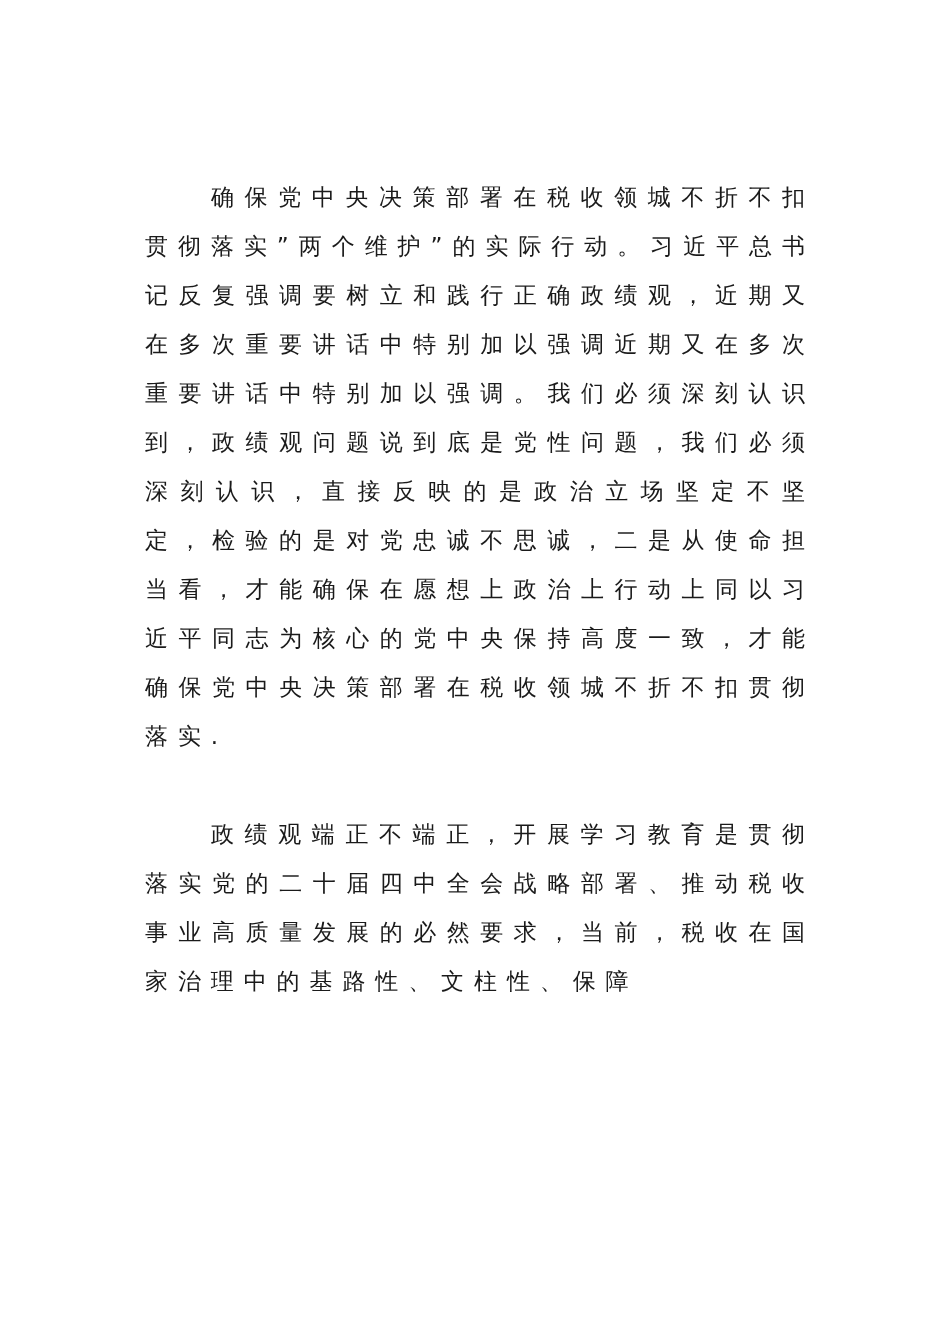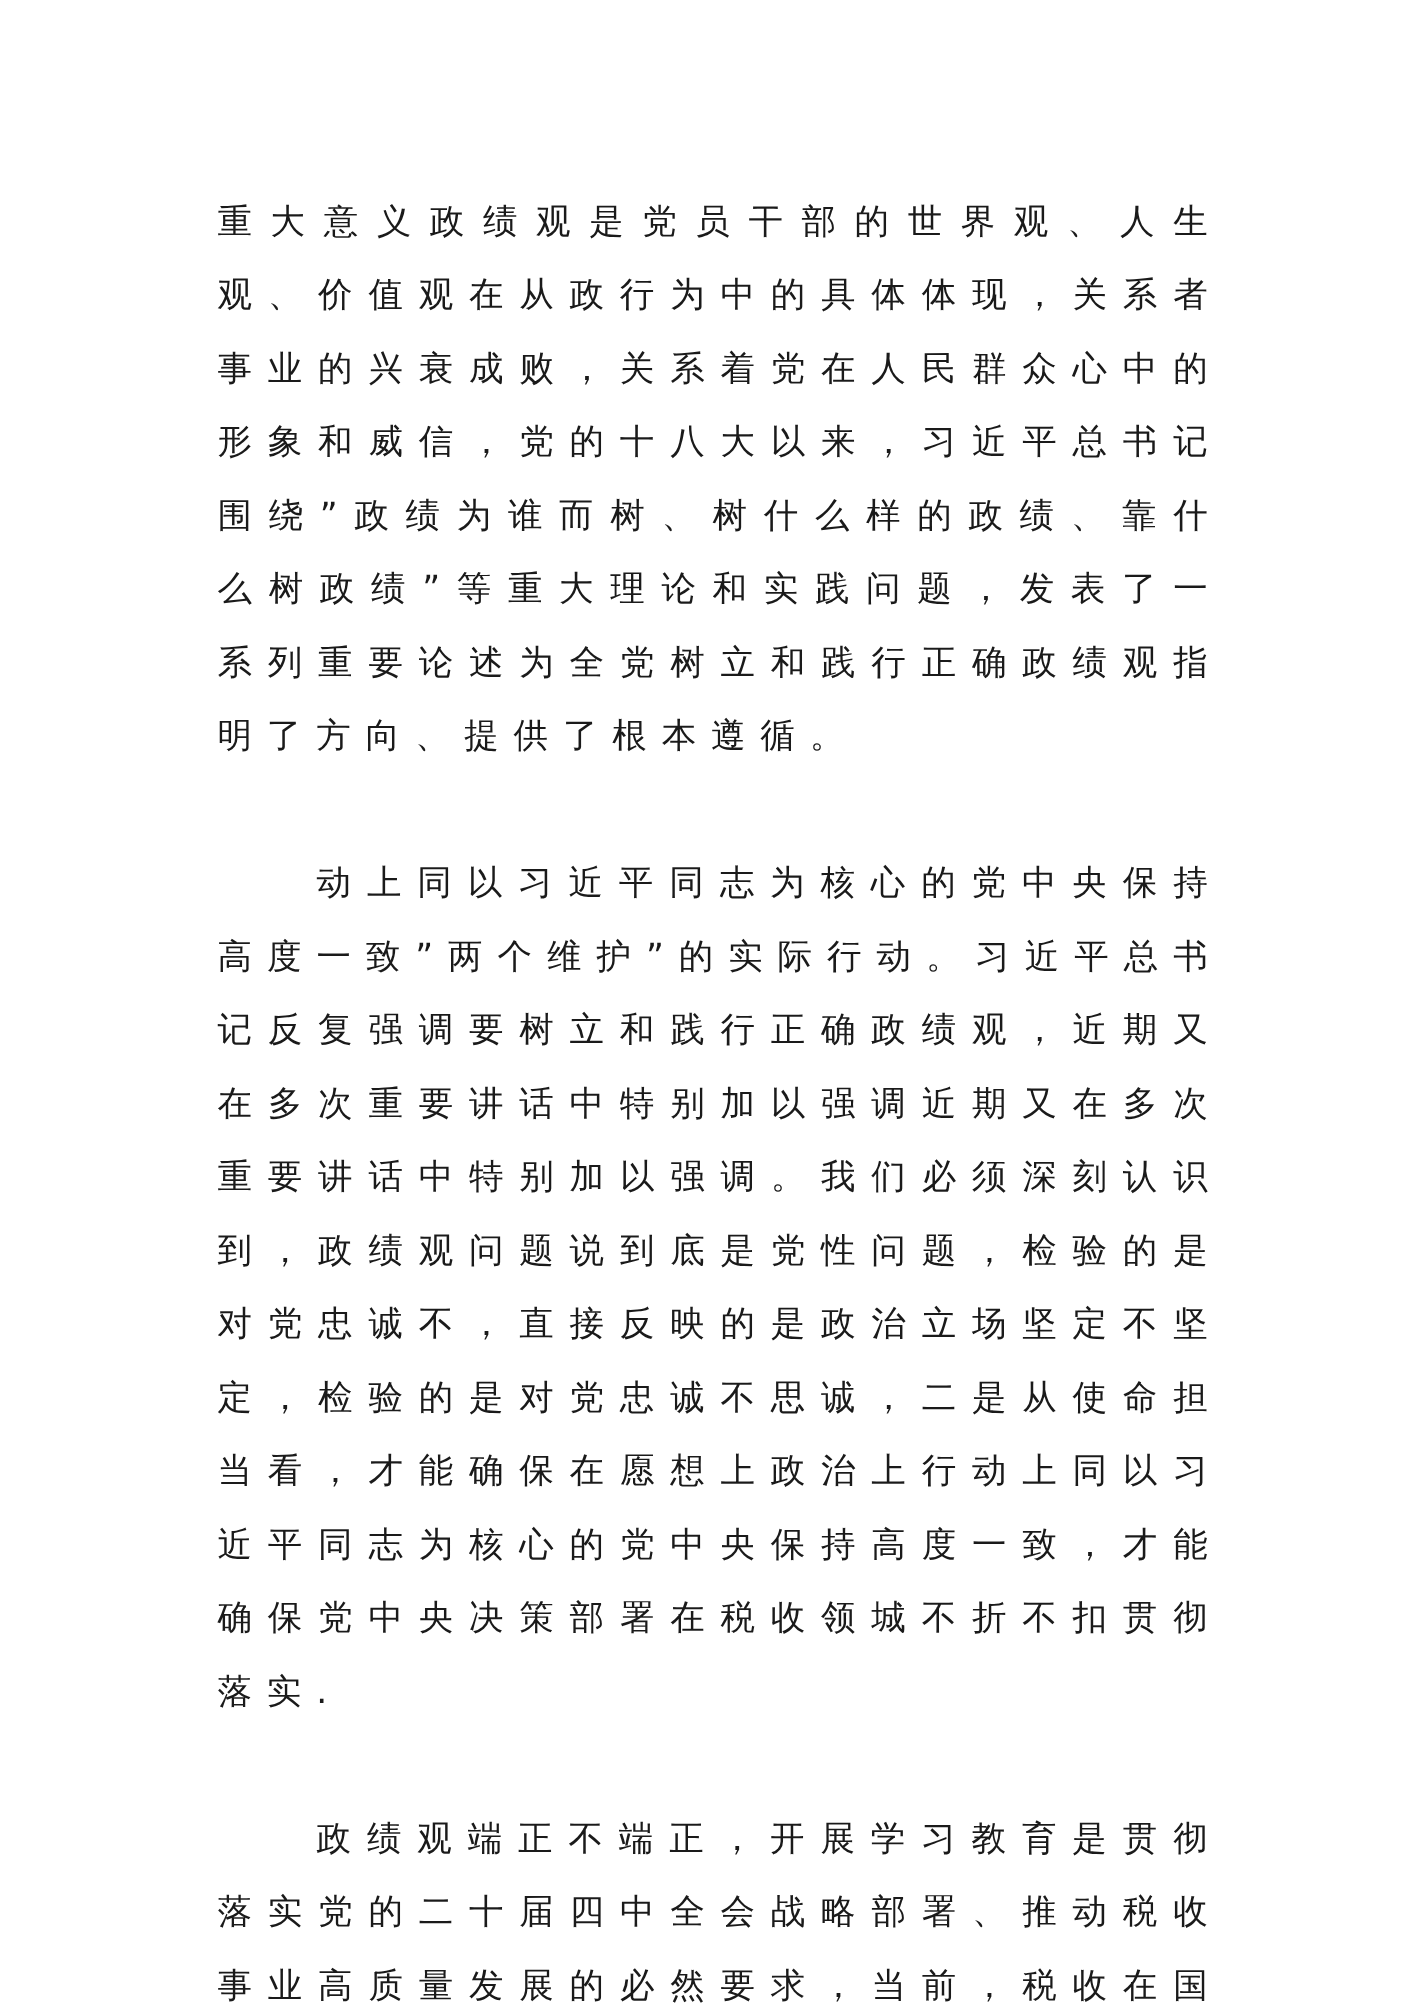--- a/index.html
+++ b/index.html
@@ -35,28 +35,25 @@
     }
     .gap {
       height: 49px;
     }
   </style>
 </head>
 <body>
 
 <div class="page">
 
-  <p class="para">
-    <span>重大意义政绩观是党员干部的世界观、人生观、价值观在</span><span>从政行为中的具体体现，关系者事业的兴衰成败，关系着</span><span>党在人民群众心中的形象和威信，党的十八大以来，习近</span><span>平总书记围绕”政绩为谁而树、树什么样的政绩、靠什么</span><span>树政绩”等重大理论和实践问题，发表了一系列重要论述</span><span>为全党树立和践行正确政绩观指明了方向、提供了根本遵</span><span>循。</span>
-  </p>
 
   <div class="gap"></div>
 
   <p class="para indent">
-    <span>动上同以习近平同志为核心的党中央保持高度一致”</span><span>两个维护”的实际行动。习近平总书记反复强调要树立和</span><span>践行正确政绩观，近期又在多次重要讲话中特别加以强调</span><span>近期又在多次重要讲话中特别加以强调。我们必须深刻认识</span><span>到，政绩观问题说到底是党性问题，检验的是对党忠诚不，</span><span>直接反映的是政治立场坚定不坚定，检验的是对党忠诚不</span><span>思诚，二是从使命担当看，才能确保在愿想上政治上行</span><span>动上同以习近平同志为核心的党中央保持高度一致，才能</span><span>确保党中央决策部署在税收领城不折不扣贯彻落实.</span>
+    <span>确保党中央决策部署在税收领城不折不扣贯彻落实”</span><span>两个维护”的实际行动。习近平总书记反复强调要树立和</span><span>践行正确政绩观，近期又在多次重要讲话中特别加以强调</span><span>近期又在多次重要讲话中特别加以强调。我们必须深刻认识</span><span>到，政绩观问题说到底是党性问题，我们必须深刻认识，</span><span>直接反映的是政治立场坚定不坚定，检验的是对党忠诚不</span><span>思诚，二是从使命担当看，才能确保在愿想上政治上行</span><span>动上同以习近平同志为核心的党中央保持高度一致，才能</span><span>确保党中央决策部署在税收领城不折不扣贯彻落实.</span>
   </p>
 
   <div class="gap"></div>
 
   <p class="para indent">
     <span>政绩观端正不端正，开展学习教育是贯彻落实党的二</span><span>十届四中全会战略部署、推动税收事业高质量发展的必然</span><span>要求，当前，税收在国家治理中的基路性、文柱性、保障</span>
   </p>
 
 </div>
 

